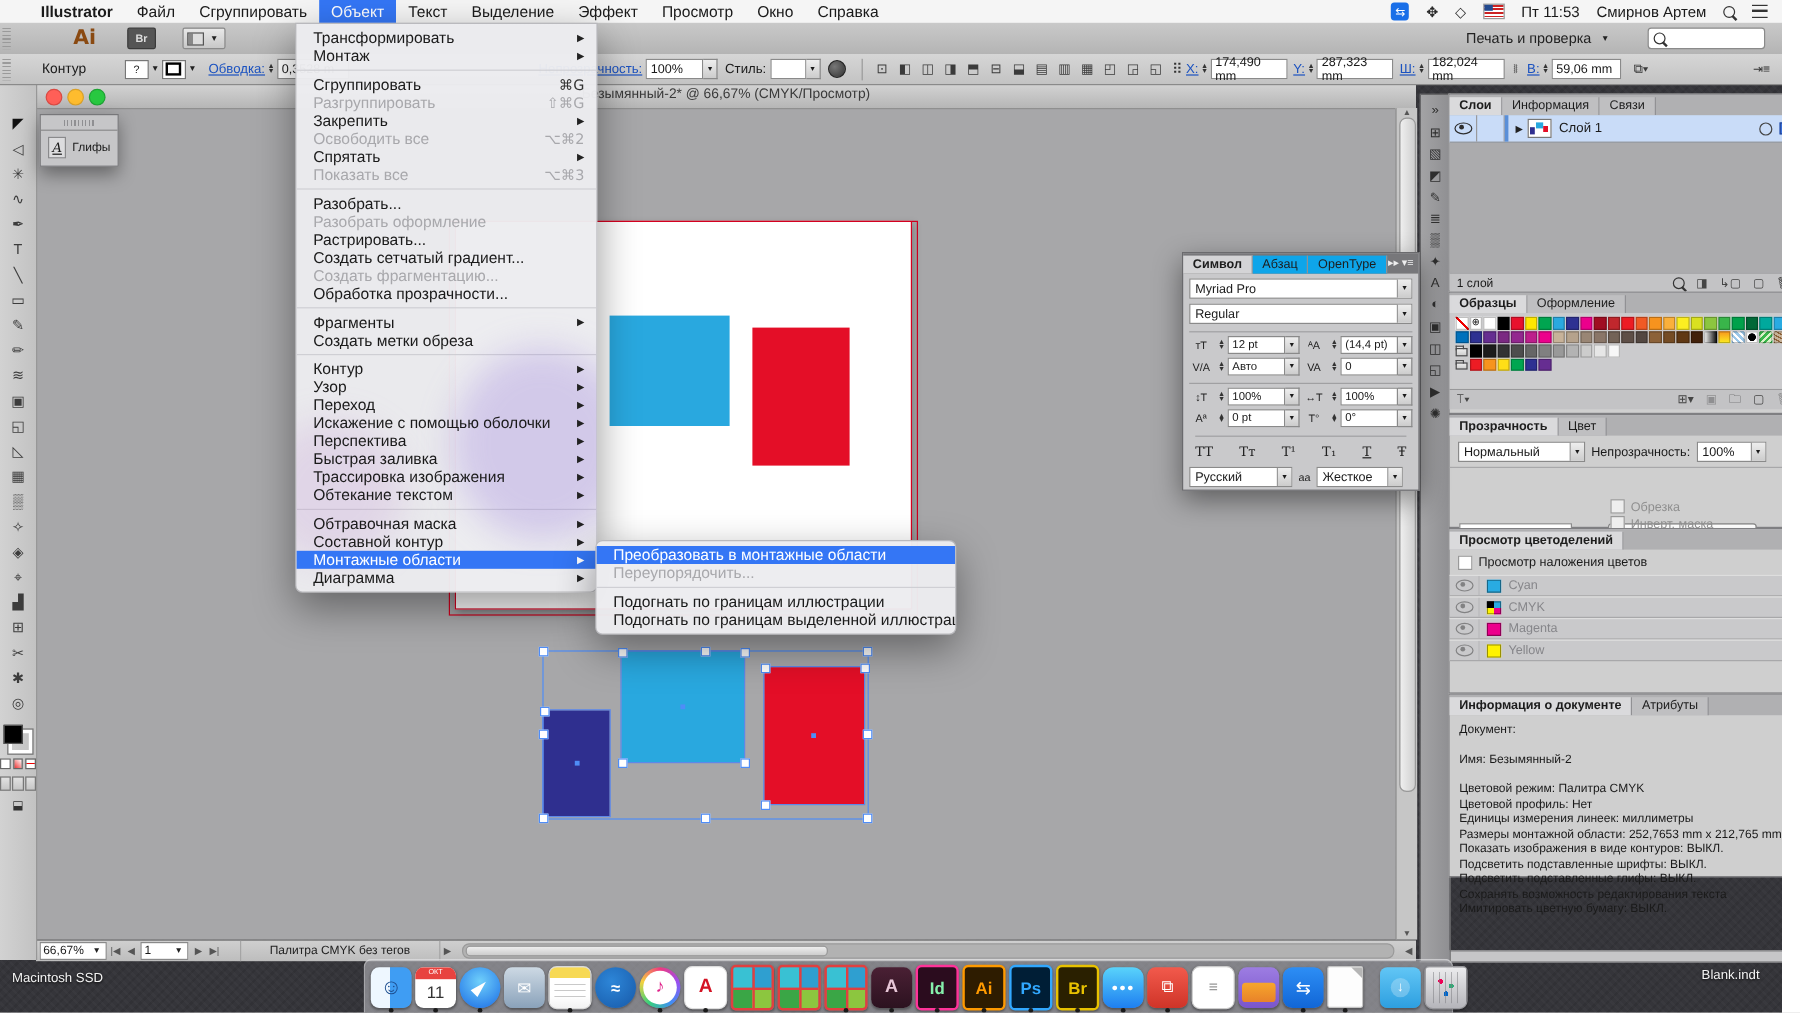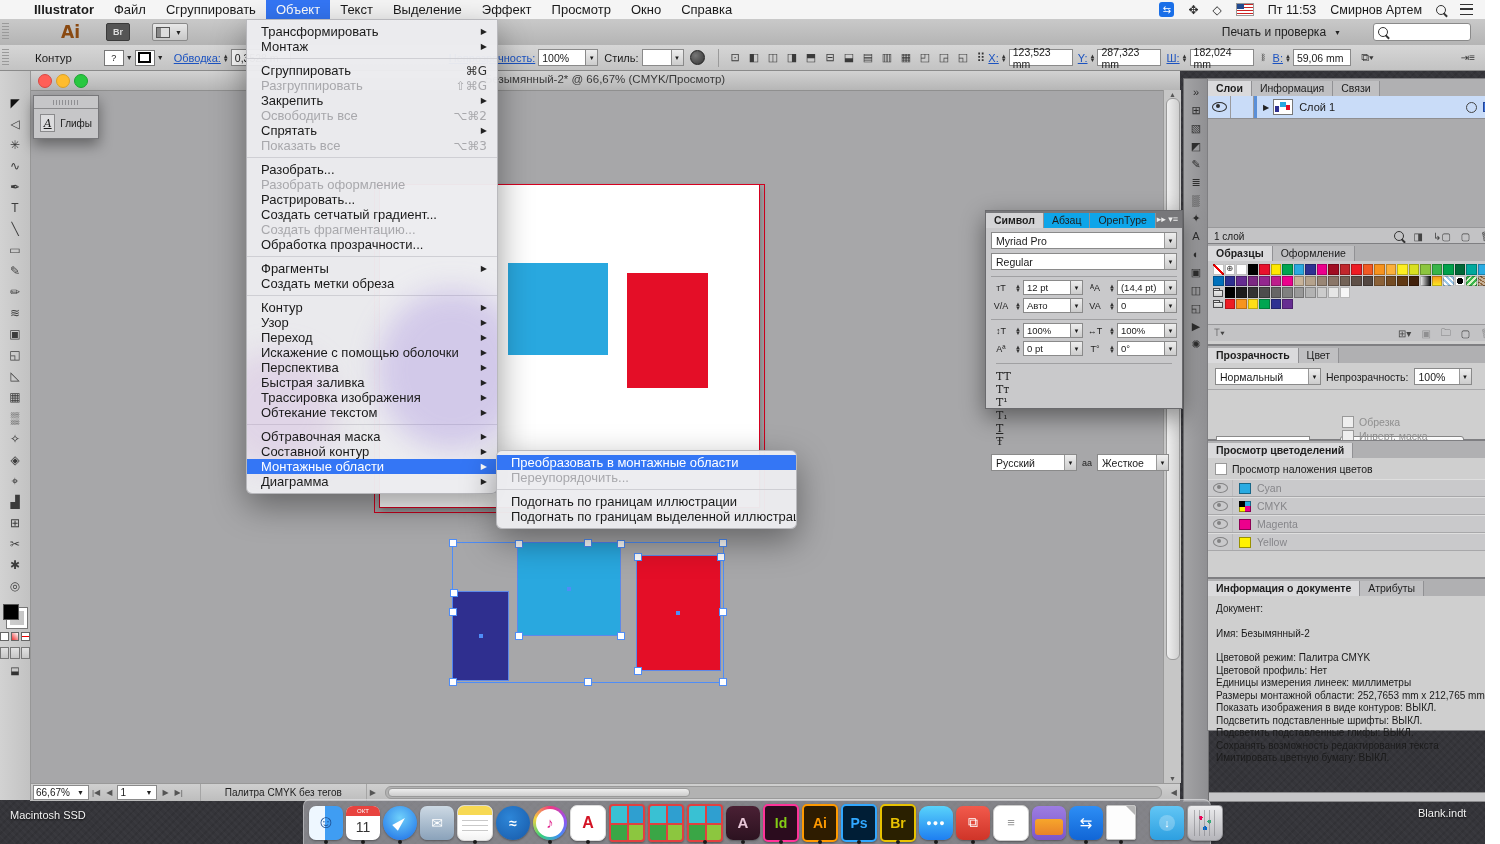--- a/index.html
+++ b/index.html
@@ -157,21 +157,21 @@
   #charpanel{position:absolute;left:985px;top:210px;width:196px;height:197px;background:#c9c9cb;border:1px solid #6a6a6d;box-shadow:0 8px 22px rgba(0,0,0,.45);z-index:30;}
   #charpanel .tabbar{background:#77777a;}
   #charpanel .tab{background:#0ea5e9;}
   #charpanel .tab.on{background:#d4d4d6;}
   .cfull{margin:4px 5px 0;}
   .crow{display:flex;align-items:center;margin:3px 5px 0;gap:2px;}
   .cic{width:20px;text-align:center;font-size:9px;color:#222;flex:0 0 auto;}
   .cfield{flex:1;display:flex;align-items:center;}
   .cfield .field{flex:1;height:13px;font-size:9.5px;}
   .cfield .combo-arr{height:13px;}
-  .tbtnrow{display:flex;justify-content:space-between;margin:7px 10px 0;border-top:1px solid #a0a0a2;padding-top:6px;flex-direction:column;}
+  .tbtnrow{display:flex;justify-content:space-between;margin:7px 10px 0;border-top:1px solid #a0a0a2;padding-top:6px;}
   .tbtn{font-size:11px;font-family:"DejaVu Serif",serif;color:#222;}
   .tbtn.und{text-decoration:underline;}
   .hr{height:1px;background:#a0a0a2;margin:6px 5px 0;}
   
   #glyphspal{position:absolute;left:33px;top:95px;width:64px;height:42px;background:#c6c6c8;border:1px solid #77777a;box-shadow:0 6px 14px rgba(0,0,0,.4);z-index:30;}
   .gp-head{height:12px;background:linear-gradient(#b5b5b7,#a2a2a4);border-bottom:1px solid #8a8a8c;background-image:repeating-linear-gradient(90deg,#8f8f92 0 1px,transparent 1px 3px);background-size:26px 5px;background-position:center;background-repeat:no-repeat;}
   .gp-row{display:flex;align-items:center;gap:5px;padding:5px 6px;}
   .gp-ic{width:16px;height:16px;background:#dcdcde;border:1px solid #8a8a8c;display:flex;align-items:center;justify-content:center;font-family:"DejaVu Serif",serif;font-style:italic;font-size:11px;text-decoration:underline;}
   .gp-lab{font-size:10px;}
   
@@ -313,21 +313,21 @@
         <div class="cb-ic">▤</div>
         <div class="cb-ic">▥</div>
         <div class="cb-ic">▦</div>
         <div class="cb-ic">◰</div>
         <div class="cb-ic">◲</div>
         <div class="cb-ic">◱</div>
       </div>
     <span class="cb-grid">⠿</span>
     <span class="cb-link">X:</span>
     <span class="stepper">▲<br>▼</span>
-      <span class="field" style="width:56px">123,523 mm</span>
+      <span class="field" style="width:56px">174,490 mm</span>
     <span class="cb-link" style="margin-left:5px">Y:</span>
     <span class="stepper">▲<br>▼</span>
       <span class="field" style="width:56px">287,323 mm</span>
     <span class="cb-link" style="margin-left:5px">Ш:</span>
     <span class="stepper">▲<br>▼</span>
       <span class="field" style="width:56px">182,024 mm</span>
     <span class="cb-ic">⧚</span>
     <span class="cb-link">В:</span>
     <span class="stepper">▲<br>▼</span>
       <span class="field" style="width:50px">59,06 mm</span>
@@ -994,21 +994,21 @@
       </div>
       <div class="dock-item">
         <div class="di grid"></div>
         <div class="dock-dot"></div>
       </div>
       <div class="dock-item">
         <div class="di acrobat2">A</div>
         <div class="dock-dot"></div>
       </div>
       <div class="dock-item">
-        <div class="di adobe" style="background: rgb(43, 12, 30); color: #84cc16; border-color: rgb(255, 51, 153);">Id</div>
+        <div class="di adobe" style="background: rgb(43, 12, 30); color: #86efac; border-color: rgb(255, 51, 153);">Id</div>
         <div class="dock-dot"></div>
       </div>
       <div class="dock-item">
         <div class="di adobe" style="background: rgb(46, 28, 0); color: rgb(255, 154, 0); border-color: rgb(255, 154, 0);">Ai</div>
         <div class="dock-dot"></div>
       </div>
       <div class="dock-item">
         <div class="di adobe" style="background: rgb(0, 30, 54); color: rgb(49, 168, 255); border-color: rgb(49, 168, 255);">Ps</div>
         <div class="dock-dot"></div>
       </div>

